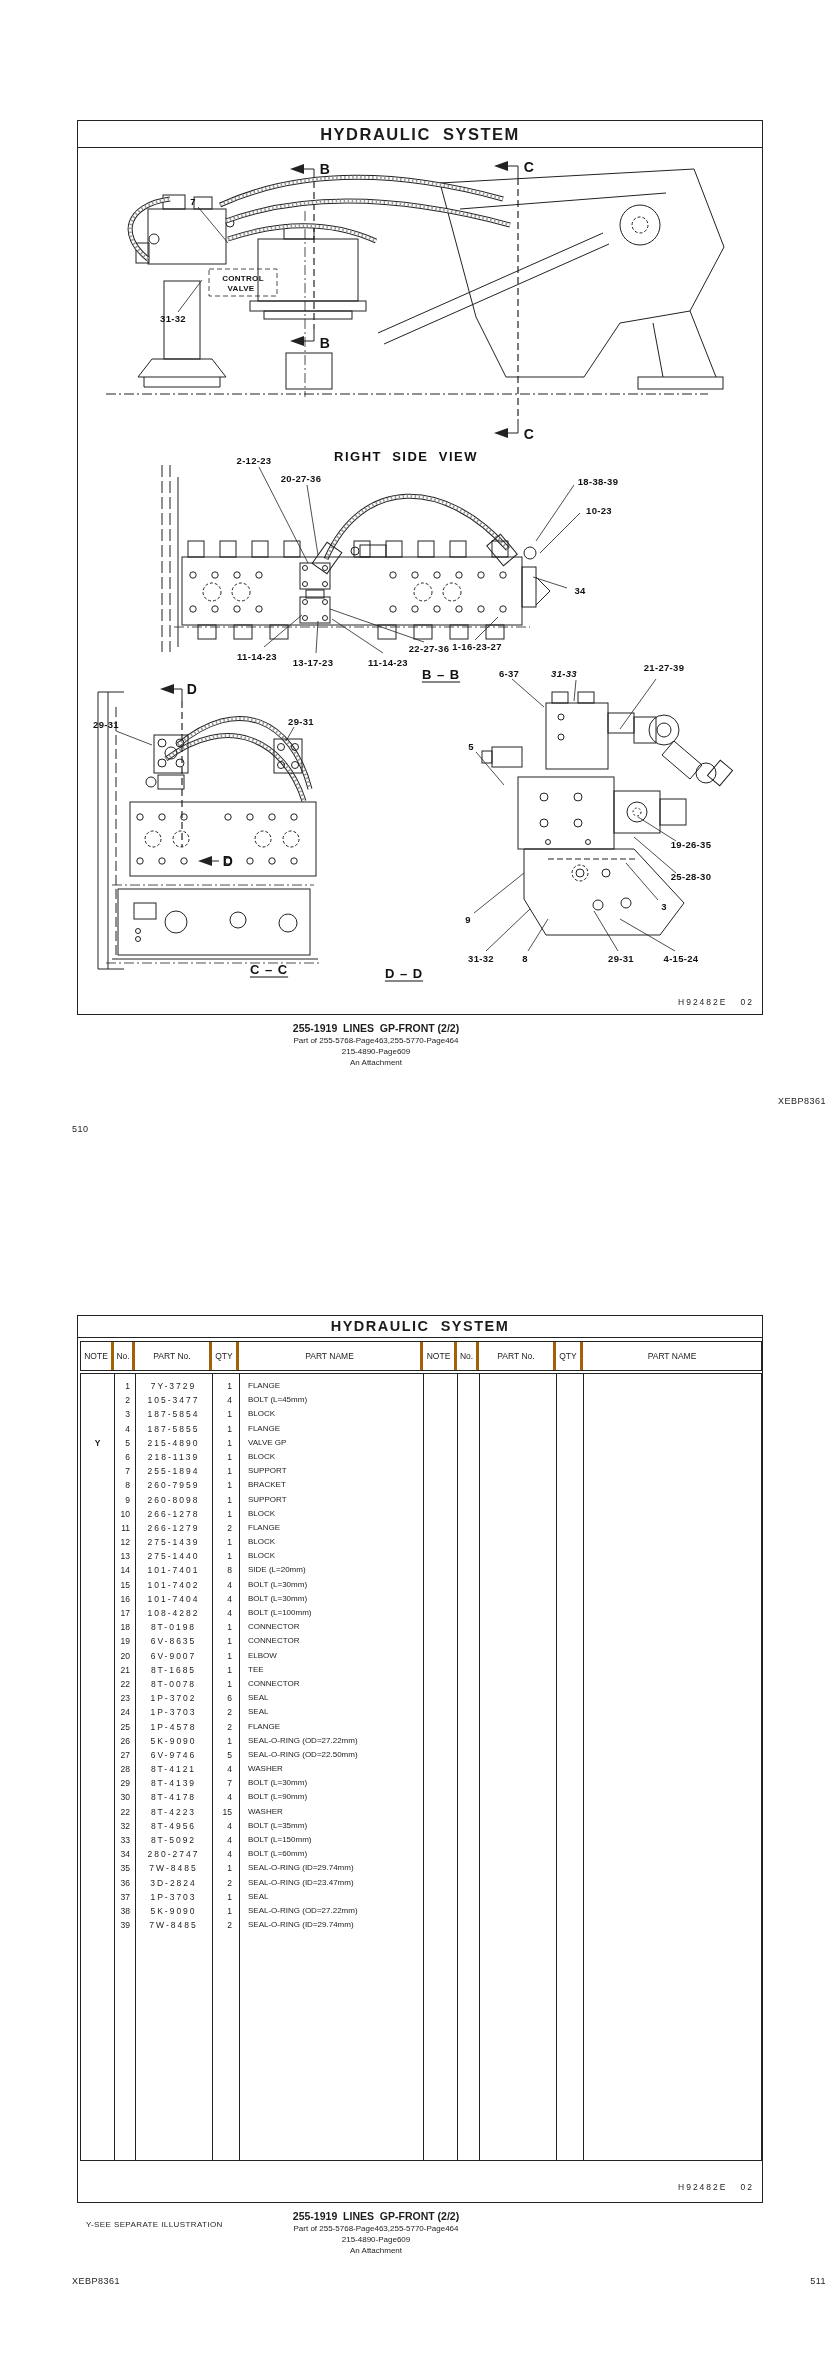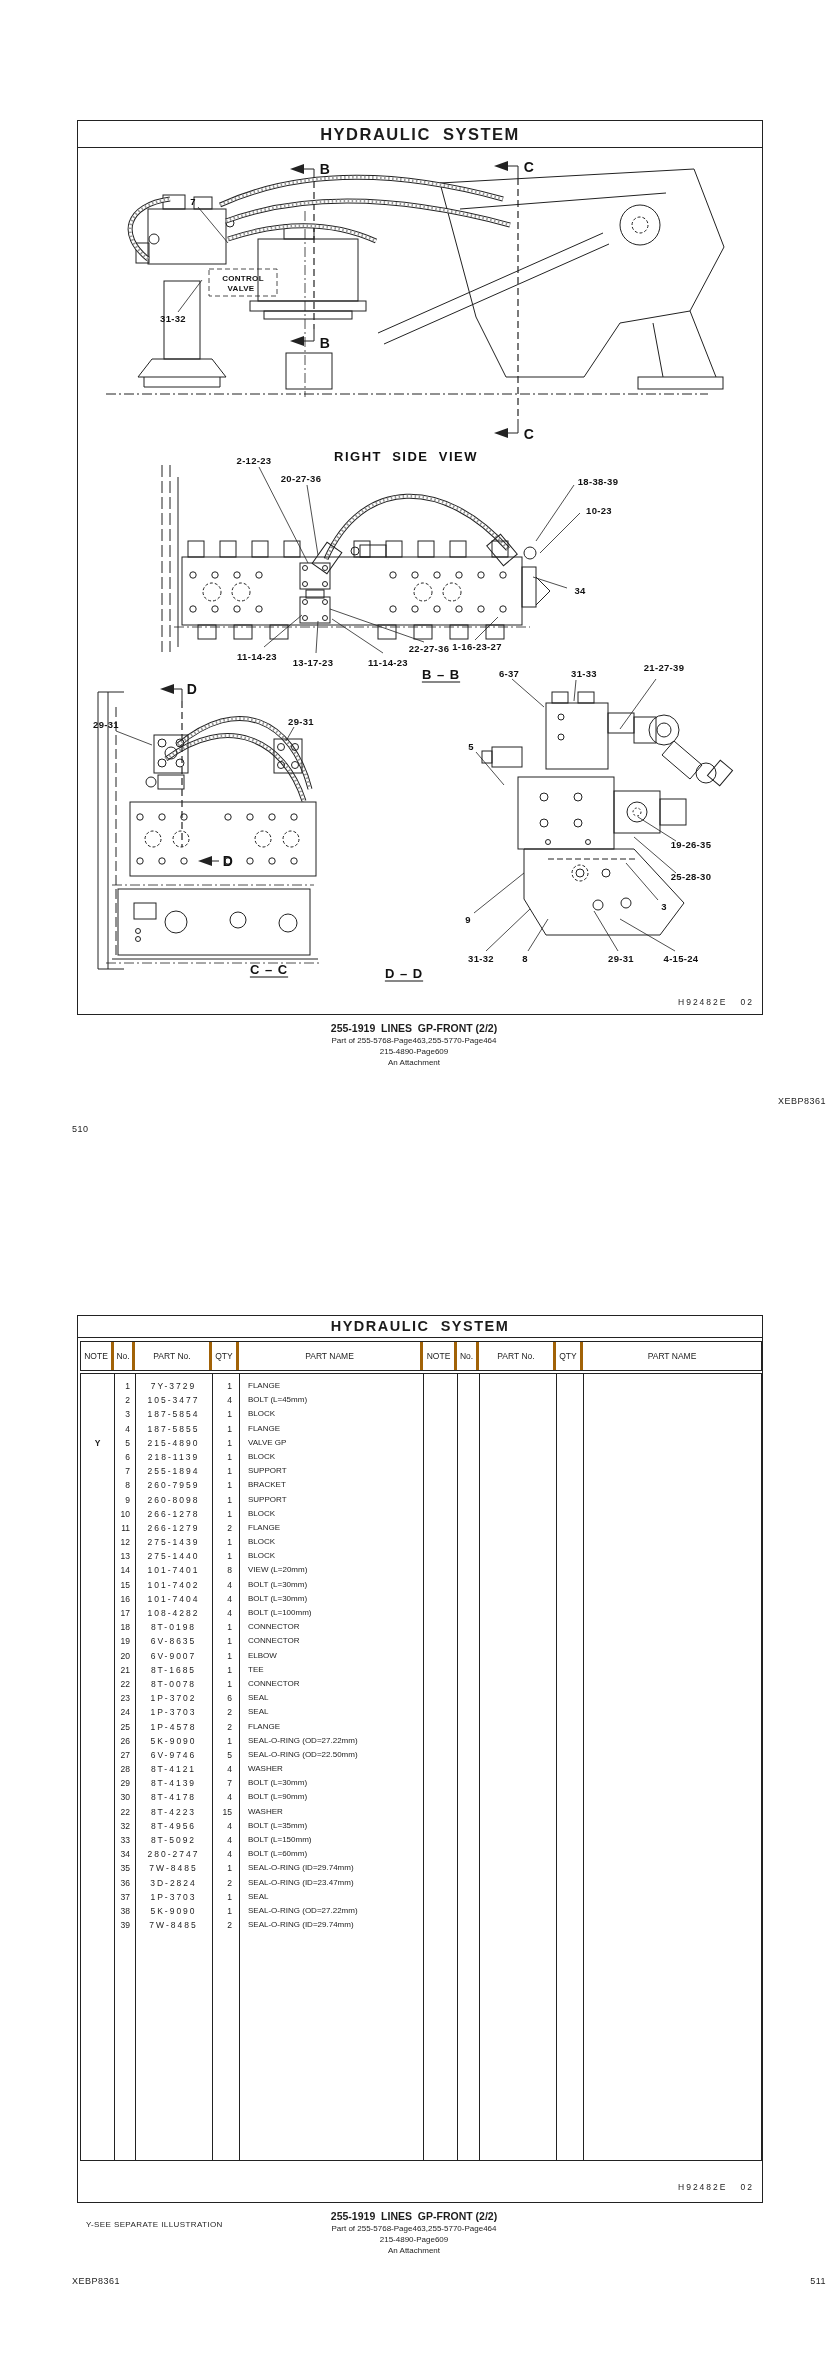--- a/index.html
+++ b/index.html
@@ -17,21 +17,21 @@
     letter-spacing:.3px;white-space:pre;color:#111;}
   .lbl.small{font-size:8px;}
   .lbl.letter{font-size:14px;}
   .lbl.section-title{font-size:13px;letter-spacing:1px;text-decoration:underline;text-underline-offset:3px;}
   .lbl.view-name{font-size:13px;letter-spacing:1.5px;}
   
   .hA{stroke:#222;stroke-width:5;fill:none;}
   .hB{stroke:#fff;stroke-width:3;fill:none;}
   .hC{stroke:#979797;stroke-width:3;fill:none;stroke-dasharray:1.5 2.5;}
   
-  .caption{position:absolute;left:0;width:752px;text-align:center;padding-left:38px;}
+  .caption{position:absolute;left:0;width:752px;text-align:center;}
   .cap1{font-weight:bold;font-size:10.5px;white-space:pre;}
   .cap2{font-size:8px;margin-top:2px;}
   .footer-text{position:absolute;font-size:9px;letter-spacing:.5px;}
   .docnum{position:absolute;font-size:8.5px;letter-spacing:2px;white-space:pre;}
   
   .thead{position:absolute;left:2px;top:25px;width:680px;height:28px;border:1.2px solid #222;
     display:grid;grid-template-columns:33px 21px 77px 27px 184px 34px 22px 77px 27px 178px;box-sizing:content-box;}
   .th{box-sizing:border-box;border-right:3px solid #a16207;text-align:center;font-size:8.5px;line-height:28px;}
   .th:last-child{border-right:none;}
   .tableframe{position:absolute;left:2px;top:57px;width:680px;height:786px;border:1.2px solid #222;}
@@ -305,21 +305,21 @@
           <div class="lbl" style="left: 310px; top: 515px;">11-14-23</div>
           <div class="lbl" style="left: 351px; top: 501px;">22-27-36</div>
           <div class="lbl" style="left: 399px; top: 499px;">1-16-23-27</div>
           <div class="lbl section-title" style="left: 363px; top: 527px;">B – B</div>
           <div class="lbl letter" style="left: 114px; top: 542px;">D</div>
           <div class="lbl letter" style="left: 150px; top: 714px;">D</div>
           <div class="lbl" style="left: 28px; top: 577px;">29-31</div>
           <div class="lbl" style="left: 223px; top: 574px;">29-31</div>
           <div class="lbl section-title" style="left: 191px; top: 822px;">C – C</div>
           <div class="lbl" style="left: 431px; top: 526px;">6-37</div>
-          <div class="lbl" style="left: 506px; top: 526px;">31-33</div>
+          <div class="lbl" style="left: 486px; top: 526px; font-style: italic;">31-33</div>
           <div class="lbl" style="left: 586px; top: 520px;">21-27-39</div>
           <div class="lbl" style="left: 393px; top: 599px;">5</div>
           <div class="lbl" style="left: 613px; top: 697px;">19-26-35</div>
           <div class="lbl" style="left: 613px; top: 729px;">25-28-30</div>
           <div class="lbl" style="left: 586px; top: 759px;">3</div>
           <div class="lbl" style="left: 390px; top: 772px;">9</div>
           <div class="lbl" style="left: 403px; top: 811px;">31-32</div>
           <div class="lbl" style="left: 447px; top: 811px;">8</div>
           <div class="lbl" style="left: 543px; top: 811px;">29-31</div>
           <div class="lbl" style="left: 603px; top: 811px;">4-15-24</div>
@@ -520,21 +520,21 @@
             <div class="tc c6"></div>
             <div class="tc c7"></div>
             <div class="tc c8"></div>
             <div class="tc c9"></div>
           </div>
           <div class="trow">
             <div class="tc c0"></div>
             <div class="tc c1">14</div>
             <div class="tc c2">101-7401</div>
             <div class="tc c3">8</div>
-            <div class="tc c4">VIEW (L=20mm)</div>
+            <div class="tc c4">SIDE (L=20mm)</div>
             <div class="tc c5"></div>
             <div class="tc c6"></div>
             <div class="tc c7"></div>
             <div class="tc c8"></div>
             <div class="tc c9"></div>
           </div>
           <div class="trow">
             <div class="tc c0"></div>
             <div class="tc c1">15</div>
             <div class="tc c2">101-7402</div>

